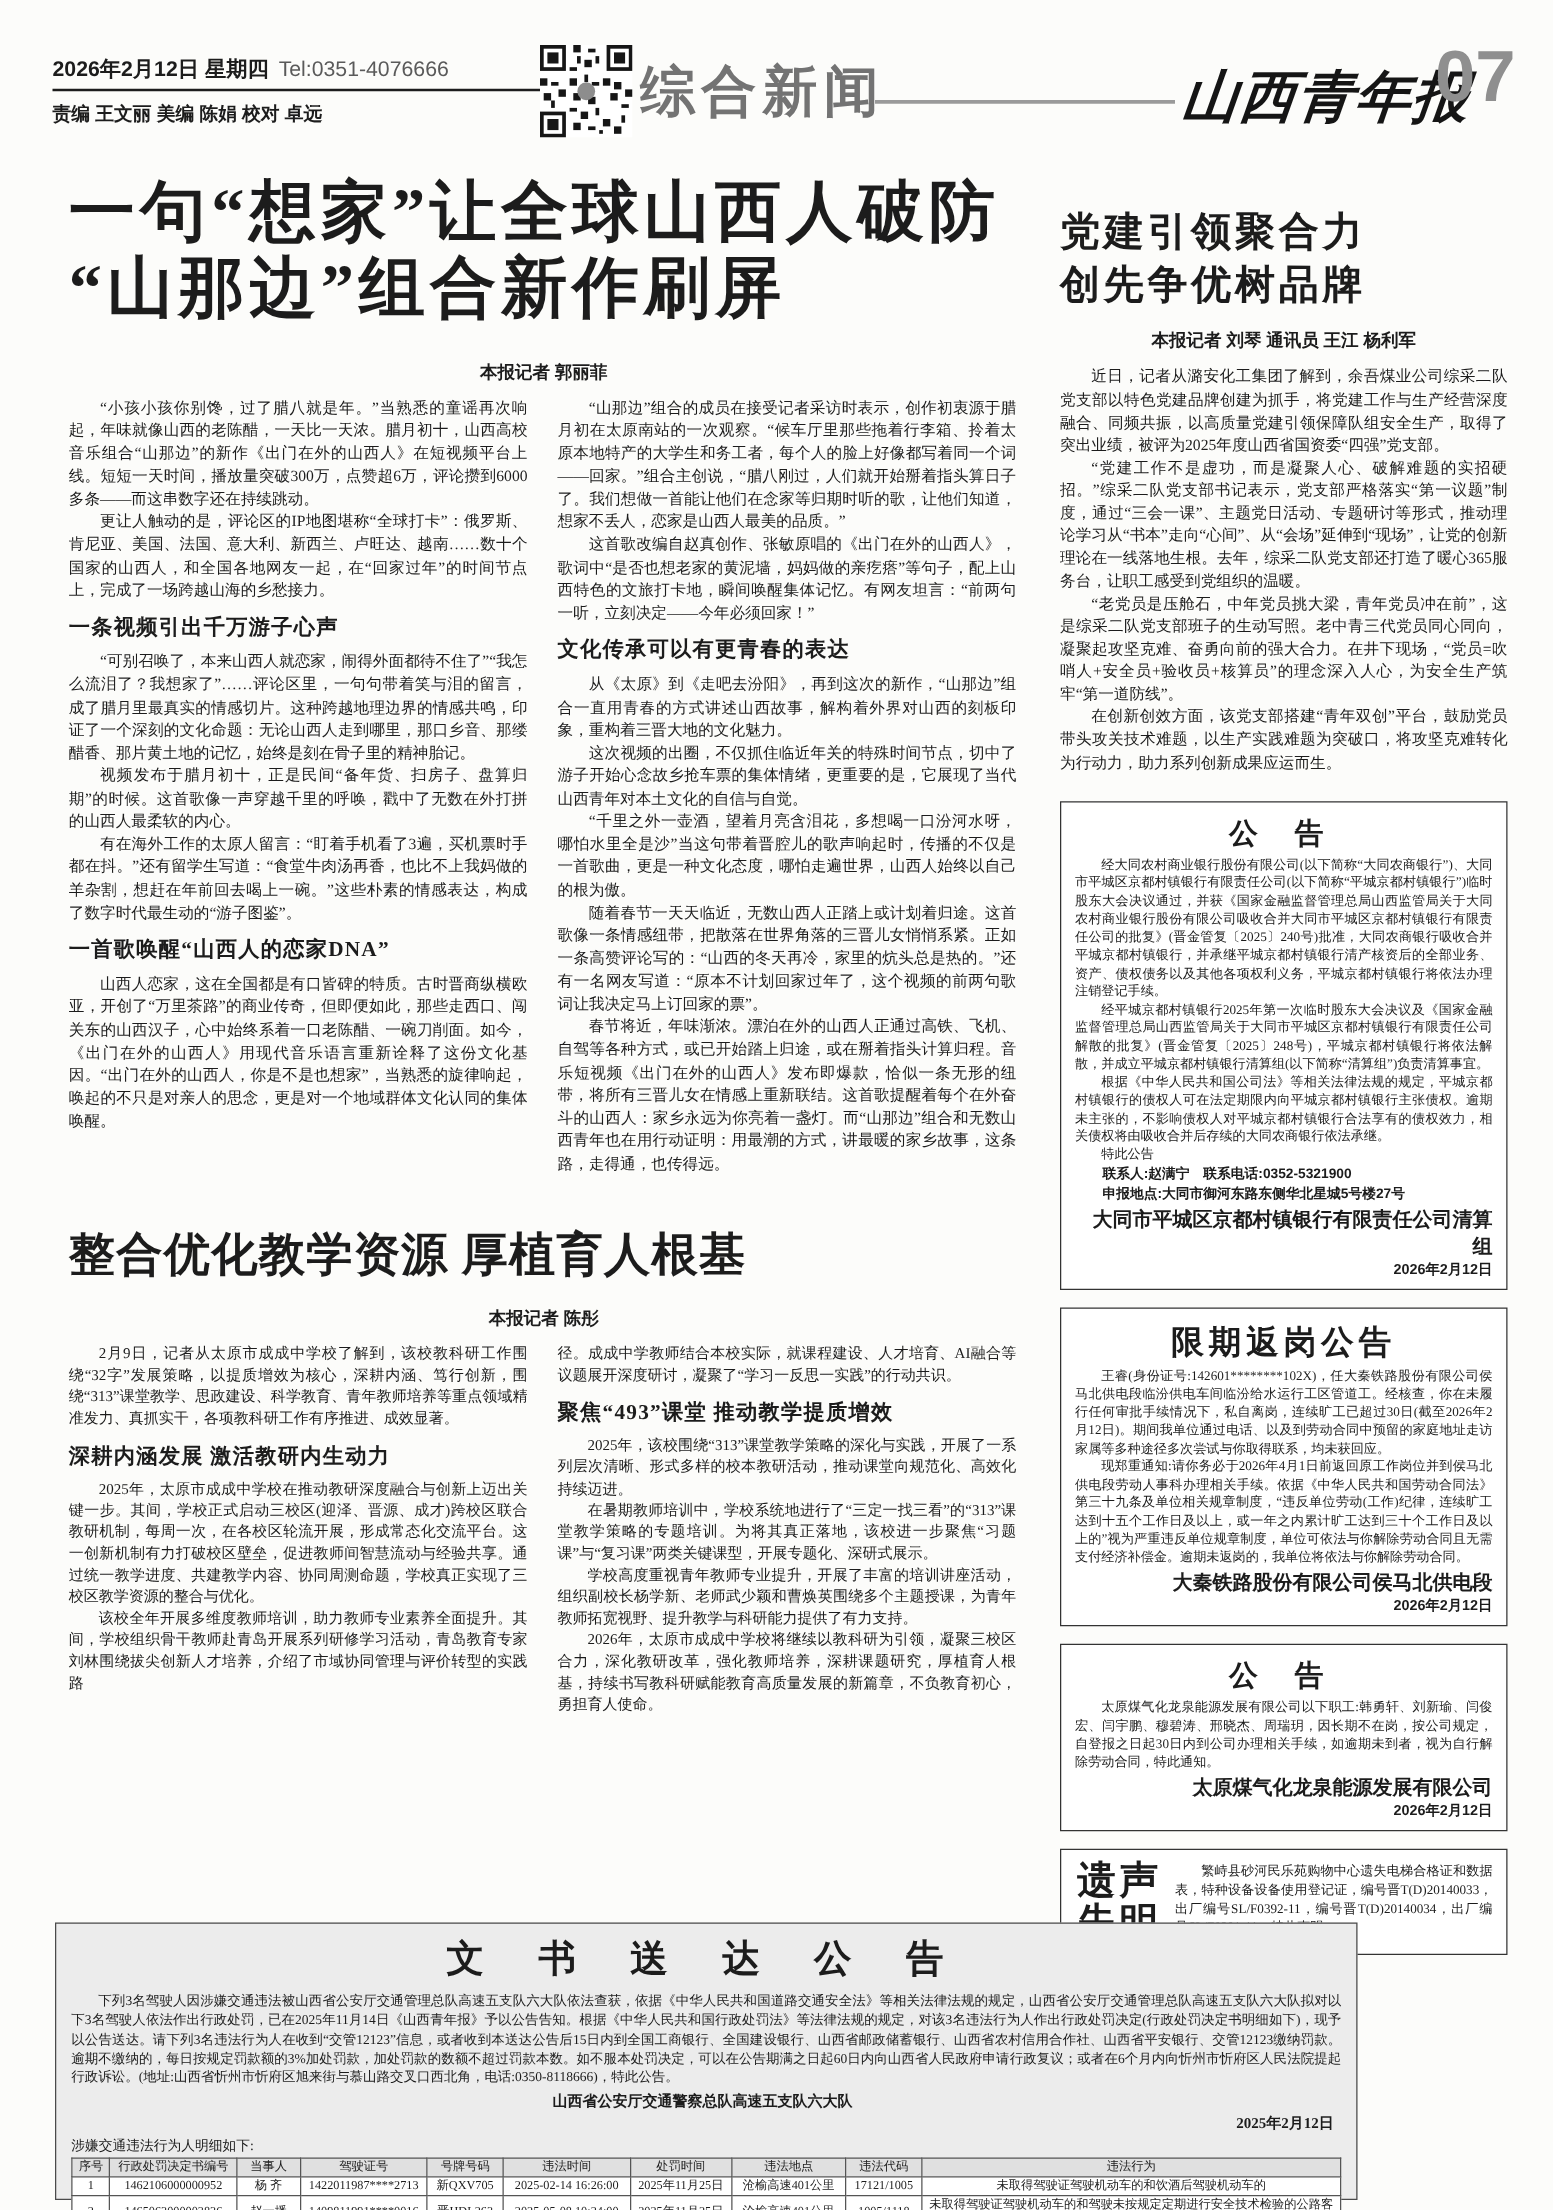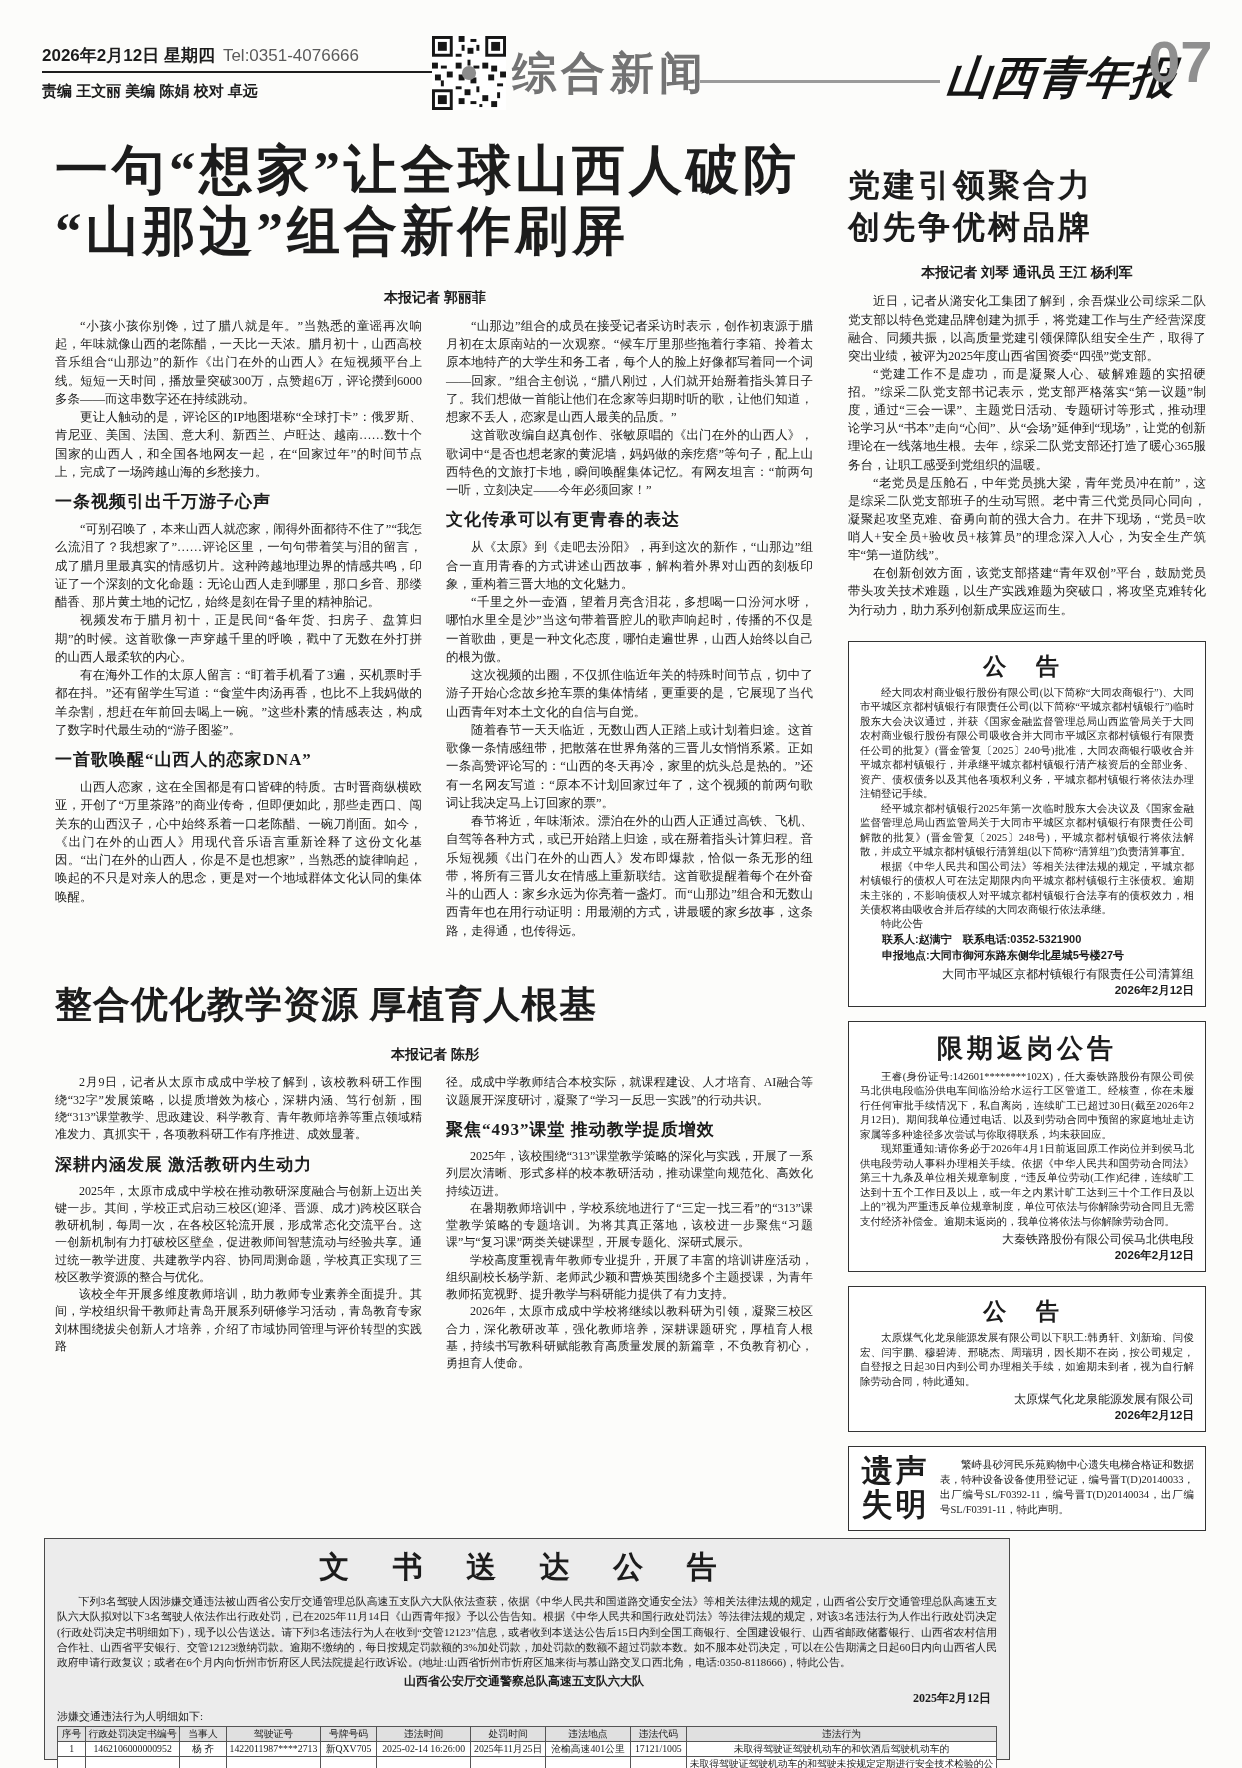--- a/index.html
+++ b/index.html
@@ -38,31 +38,31 @@
   
   .right-rail{position:absolute;left:848px;top:150px;width:358px;}
   .a3-headline{margin-top:14px;font-size:32px;line-height:1.32;font-weight:900;letter-spacing:3px;}
   .a3-byline{margin:16px 0 10px 0;}
   .article3 p.body{font-size:12.5px;line-height:1.45;}
   .notice-box{border:1px solid #333;background:#fff;padding:7px 11px 8px 11px;margin-top:14px;}
   .notice-title{text-align:center;font-size:23px;font-weight:bold;letter-spacing:12px;margin:2px 0 4px 0;}
   .notice-box p.nbody{margin:0;font-size:10.5px;line-height:1.38;text-align:justify;text-indent:2em;}
   .notice-meta{margin:0;font-size:11px;line-height:1.45;text-indent:2em;font-weight:bold;
         font-family:"Liberation Sans",sans-serif;}
-  .notice-sig{margin:2px 0 0 0;font-size:12px;font-weight:normal;text-align:right;
+  .notice-sig{margin:2px 0 0 0;font-size:16px;font-weight:bold;text-align:right;
         font-family:"Liberation Sans",sans-serif;}
   .notice-date{margin:0;font-size:11.5px;font-weight:bold;text-align:right;
         font-family:"Liberation Sans",sans-serif;}
   .lost-box{display:flex;gap:10px;align-items:center;}
   .lost-title{display:grid;grid-template-columns:34px 34px;grid-auto-rows:34px;
         font-size:31px;font-weight:900;line-height:34px;flex:0 0 70px;}
   .lost-title span{text-align:center;}
   .lost-body{margin:0;font-size:10.5px;line-height:1.42;text-align:justify;text-indent:2em;}
   
-  .doc-box{position:absolute;left:44px;top:1538px;width:966px;height:222px;background:#ececec;
+  .doc-box{position:absolute;left:44px;top:1538px;width:1042px;height:222px;background:#ececec;
         border:1px solid #4a4a4a;padding:6px 12px;box-sizing:border-box;}
   .doc-title{text-align:center;font-size:30px;font-weight:900;letter-spacing:18px;margin:2px 0 6px 0;}
   .doc-body{margin:0;font-size:10.8px;line-height:1.42;text-align:justify;text-indent:2em;}
   .doc-sig{margin:2px 6px 0 0;font-size:12px;font-weight:bold;text-align:center;}
   .doc-date{margin:0 6px 2px 0;font-size:12px;font-weight:bold;text-align:right;}
   .doc-intro{margin:2px 0;font-size:11px;}
   table.viol{width:100%;border-collapse:collapse;background:#fff;font-size:9.8px;line-height:1.25;}
   table.viol th,table.viol td{border:1px solid #555;padding:1px 2px;text-align:center;font-weight:normal;}
   table.viol th{background:#e0e0e0;white-space:nowrap;}
 </style>
@@ -149,22 +149,22 @@
           <p class="body">视频发布于腊月初十，正是民间“备年货、扫房子、盘算归期”的时候。这首歌像一声穿越千里的呼唤，戳中了无数在外打拼的山西人最柔软的内心。</p>
           <p class="body">有在海外工作的太原人留言：“盯着手机看了3遍，买机票时手都在抖。”还有留学生写道：“食堂牛肉汤再香，也比不上我妈做的羊杂割，想赶在年前回去喝上一碗。”这些朴素的情感表达，构成了数字时代最生动的“游子图鉴”。</p>
           <h3 class="sub">一首歌唤醒“山西人的恋家DNA”</h3>
           <p class="body">山西人恋家，这在全国都是有口皆碑的特质。古时晋商纵横欧亚，开创了“万里茶路”的商业传奇，但即便如此，那些走西口、闯关东的山西汉子，心中始终系着一口老陈醋、一碗刀削面。如今，《出门在外的山西人》用现代音乐语言重新诠释了这份文化基因。“出门在外的山西人，你是不是也想家”，当熟悉的旋律响起，唤起的不只是对亲人的思念，更是对一个地域群体文化认同的集体唤醒。</p>
         </div>
         <div class="col">
           <p class="body">“山那边”组合的成员在接受记者采访时表示，创作初衷源于腊月初在太原南站的一次观察。“候车厅里那些拖着行李箱、拎着太原本地特产的大学生和务工者，每个人的脸上好像都写着同一个词——回家。”组合主创说，“腊八刚过，人们就开始掰着指头算日子了。我们想做一首能让他们在念家等归期时听的歌，让他们知道，想家不丢人，恋家是山西人最美的品质。”</p>
           <p class="body">这首歌改编自赵真创作、张敏原唱的《出门在外的山西人》，歌词中“是否也想老家的黄泥墙，妈妈做的亲疙瘩”等句子，配上山西特色的文旅打卡地，瞬间唤醒集体记忆。有网友坦言：“前两句一听，立刻决定——今年必须回家！”</p>
           <h3 class="sub">文化传承可以有更青春的表达</h3>
           <p class="body">从《太原》到《走吧去汾阳》，再到这次的新作，“山那边”组合一直用青春的方式讲述山西故事，解构着外界对山西的刻板印象，重构着三晋大地的文化魅力。</p>
+          <p class="body">这次视频的出圈，不仅抓住临近年关的特殊时间节点，切中了游子开始心念故乡抢车票的集体情绪，更重要的是，它展现了当代山西青年对本土文化的自信与自觉。</p>
           <p class="body">“千里之外一壶酒，望着月亮含泪花，多想喝一口汾河水呀，哪怕水里全是沙”当这句带着晋腔儿的歌声响起时，传播的不仅是一首歌曲，更是一种文化态度，哪怕走遍世界，山西人始终以自己的根为傲。</p>
-          <p class="body">这次视频的出圈，不仅抓住临近年关的特殊时间节点，切中了游子开始心念故乡抢车票的集体情绪，更重要的是，它展现了当代山西青年对本土文化的自信与自觉。</p>
           <p class="body">随着春节一天天临近，无数山西人正踏上或计划着归途。这首歌像一条情感纽带，把散落在世界角落的三晋儿女悄悄系紧。正如一条高赞评论写的：“山西的冬天再冷，家里的炕头总是热的。”还有一名网友写道：“原本不计划回家过年了，这个视频的前两句歌词让我决定马上订回家的票”。</p>
           <p class="body">春节将近，年味渐浓。漂泊在外的山西人正通过高铁、飞机、自驾等各种方式，或已开始踏上归途，或在掰着指头计算归程。音乐短视频《出门在外的山西人》发布即爆款，恰似一条无形的纽带，将所有三晋儿女在情感上重新联结。这首歌提醒着每个在外奋斗的山西人：家乡永远为你亮着一盏灯。而“山那边”组合和无数山西青年也在用行动证明：用最潮的方式，讲最暖的家乡故事，这条路，走得通，也传得远。</p>
         </div>
       </div>
     </div>
 
     <div class="article2">
       <div class="a2-headline">整合优化教学资源 厚植育人根基</div>
       <div class="byline a2-byline">本报记者 陈彤</div>
       <div class="cols">

